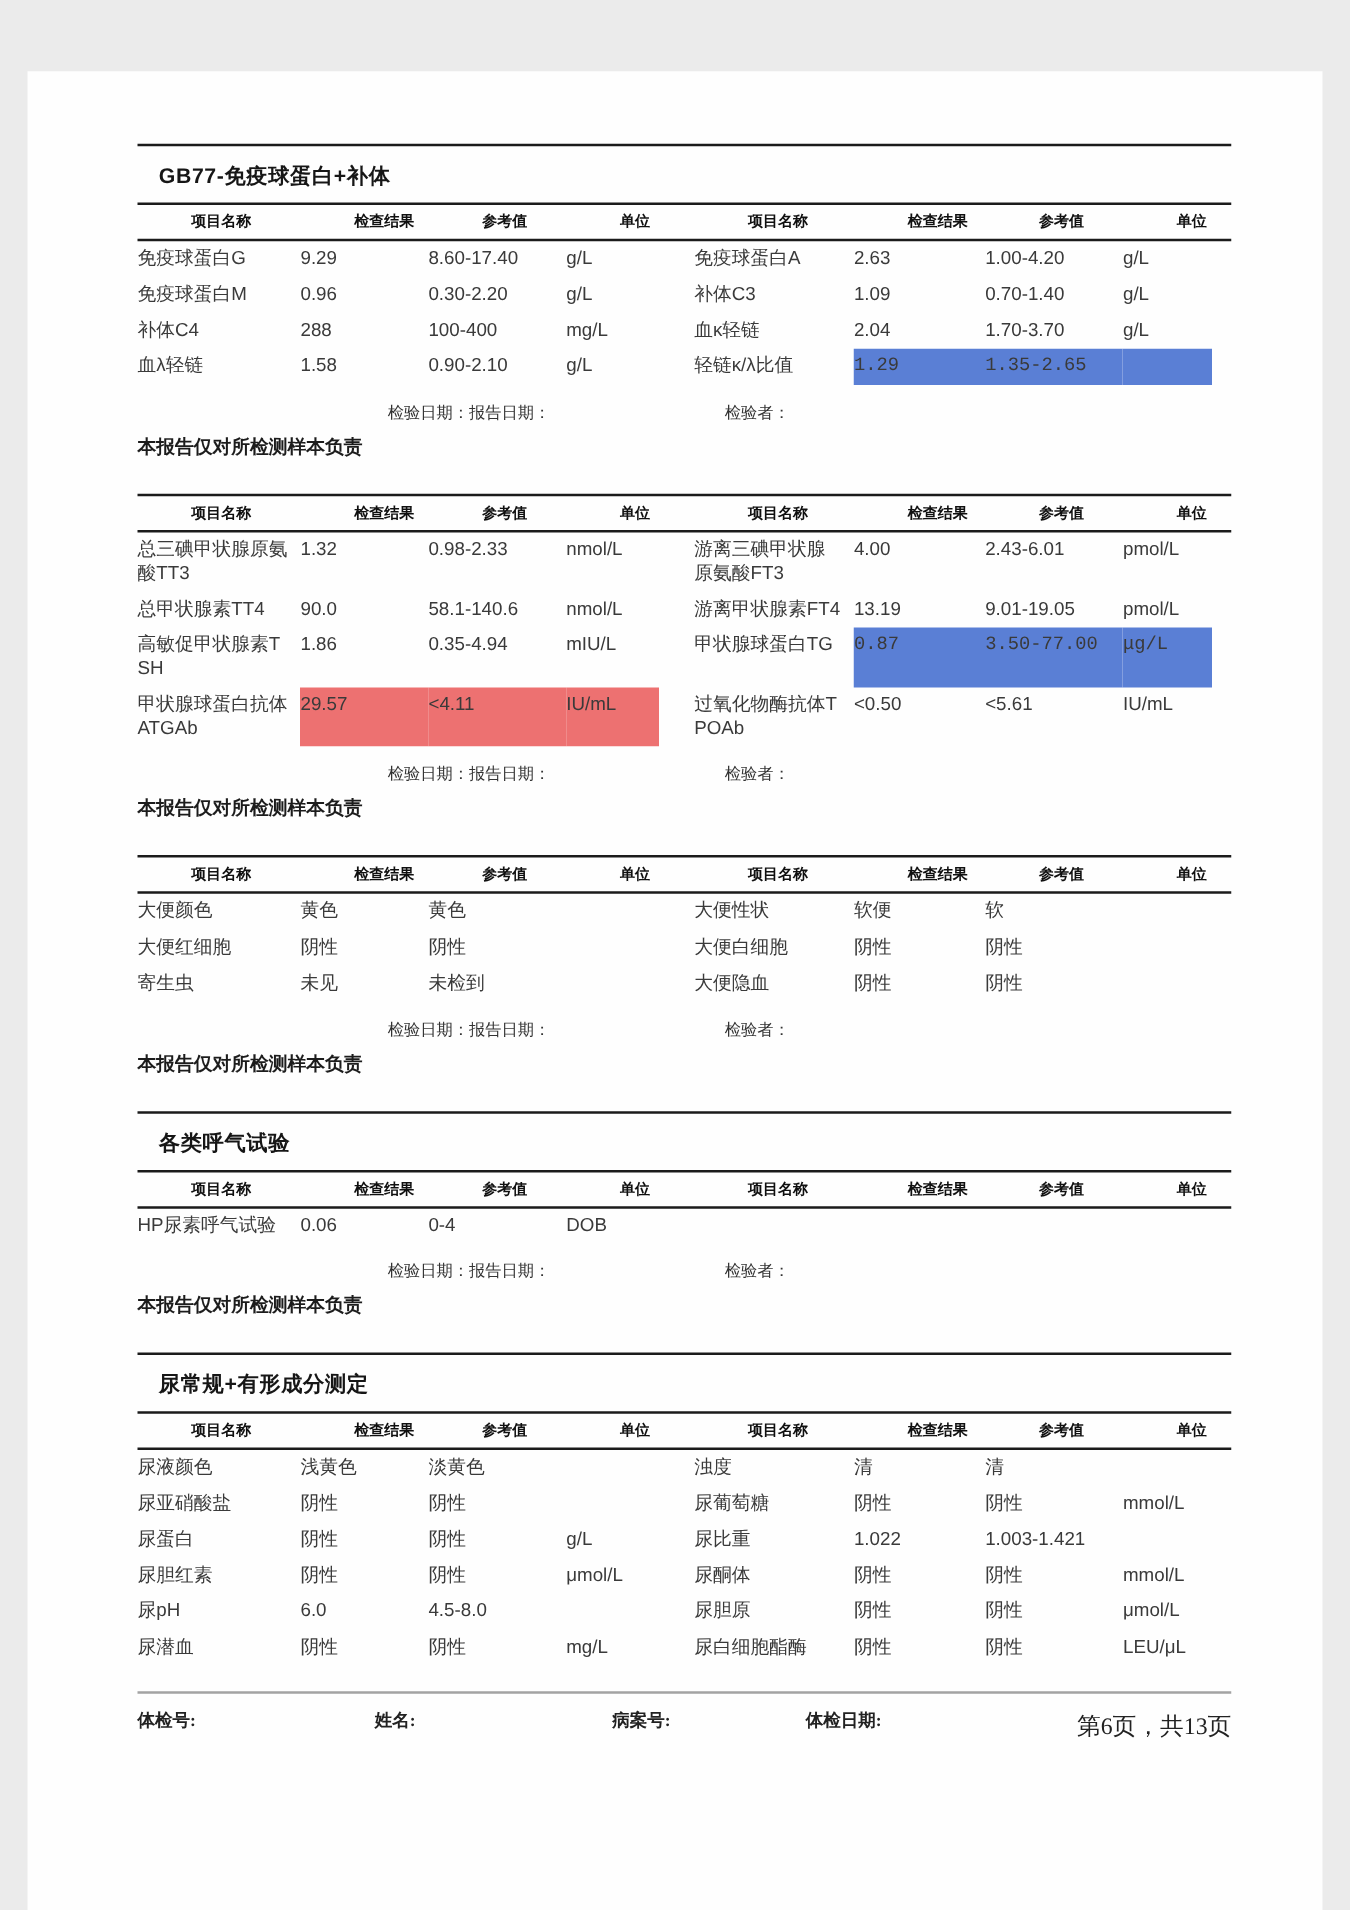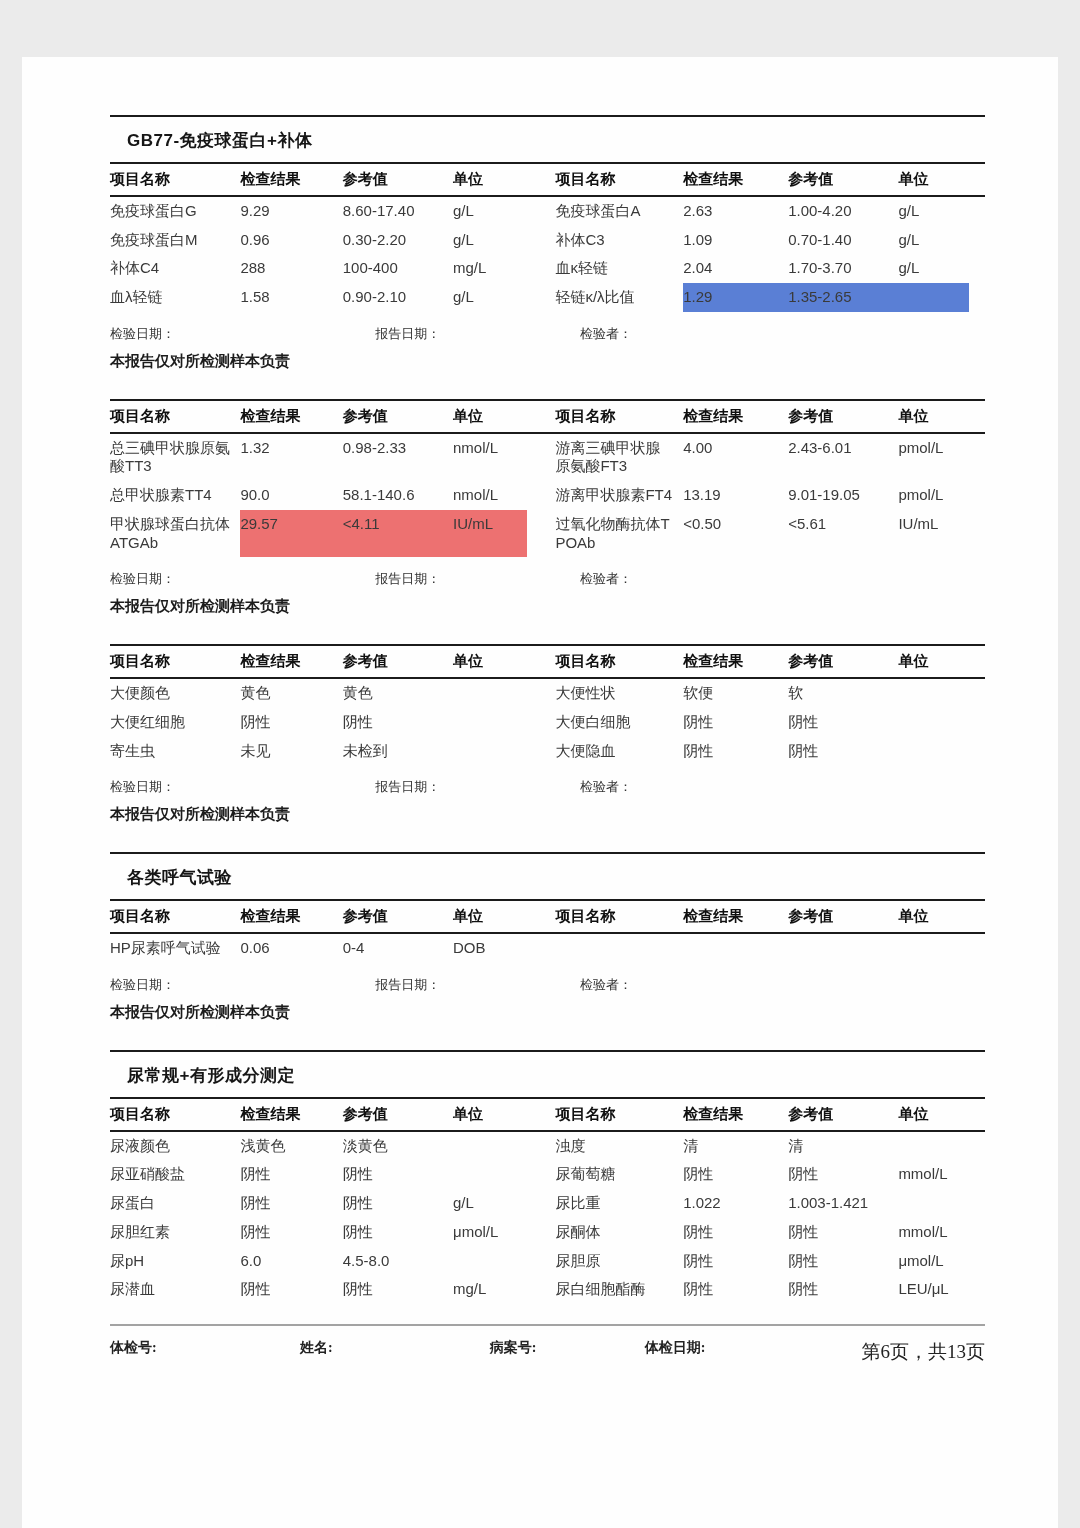--- a/index.html
+++ b/index.html
@@ -24,33 +24,33 @@
     padding: 12px 0 10px 17px;
     font-size: 17px; font-weight: 600; color: #161616;
     letter-spacing: 0.5px;
   }
   .trow {
     display: grid;
     grid-template-columns: 14.9% 11.7% 12.6% 11.7% 14.6% 12% 12.6% 9.9%;
     align-items: stretch;
   }
   .thead-row { border-top: 2px solid #1b1b1b; border-bottom: 2px solid #1b1b1b; }
-  .thead-row .cell { padding: 6px 8px 6px 0; font-weight: 700; font-size: 15px; color: #101010; }
+  .thead-row .cell { padding: 6px 8px 6px 0; font-weight: 700; font-size: 12px; color: #101010; margin-left: 43px; }
   .cell {
     padding: 5px 8px 5px 0;
     font-size: 15px; line-height: 1.25; color: #3a3a3a;
     word-break: break-all;
   }
-  .hl-blue { background: var(--hl-blue); }
+  .hl-blue { background: var(--hl-blue); font-family: Liberation Mono, monospace; }
   .hl-red { background: var(--hl-red); }
   .hl-blue.cell-end { background: linear-gradient(90deg, var(--hl-blue) 0 82%, transparent 82%); }
   .hl-red.cell-end { background: linear-gradient(90deg, var(--hl-red) 0 73%, transparent 73%); }
 
   .sec-footer { display: flex; padding: 13px 0 6px; font-size: 13px; color: #333; }
-  .sf-1 { width: 30.3%; }
+  .sf-1 { width: 30.3%; text-align: right; }
   .sf-2 { width: 23.4%; }
   .disclaimer { font-size: 15px; font-weight: 700; color: #1c1c1c; padding: 3px 0 8px; }
 
   .page-footer {
     margin-top: 14px;
     border-top: 2px solid #a3a3a3;
     padding-top: 13px;
     display: flex;
     font-family: "Liberation Serif", "DejaVu Serif", serif;
     font-size: 14px; color: #222;
@@ -153,20 +153,30 @@
               <div class="cell">总甲状腺素TT4</div>
               <div class="cell">90.0</div>
               <div class="cell">58.1-140.6</div>
               <div class="cell">nmol/L</div>
               <div class="cell">游离甲状腺素FT4</div>
               <div class="cell">13.19</div>
               <div class="cell">9.01-19.05</div>
               <div class="cell">pmol/L</div>
             </div>
             <div class="trow">
+              <div class="cell">高敏促甲状腺素TSH</div>
+              <div class="cell">1.86</div>
+              <div class="cell">0.35-4.94</div>
+              <div class="cell">mIU/L</div>
+              <div class="cell">甲状腺球蛋白TG</div>
+              <div class="cell hl-blue">0.87</div>
+              <div class="cell hl-blue">3.50-77.00</div>
+              <div class="cell hl-blue cell-end">μg/L</div>
+            </div>
+            <div class="trow">
               <div class="cell">甲状腺球蛋白抗体ATGAb</div>
               <div class="cell hl-red">29.57</div>
               <div class="cell hl-red">&lt;4.11</div>
               <div class="cell hl-red cell-end">IU/mL</div>
               <div class="cell">过氧化物酶抗体TPOAb</div>
               <div class="cell">&lt;0.50</div>
               <div class="cell">&lt;5.61</div>
               <div class="cell">IU/mL</div>
             </div>
           </div>

